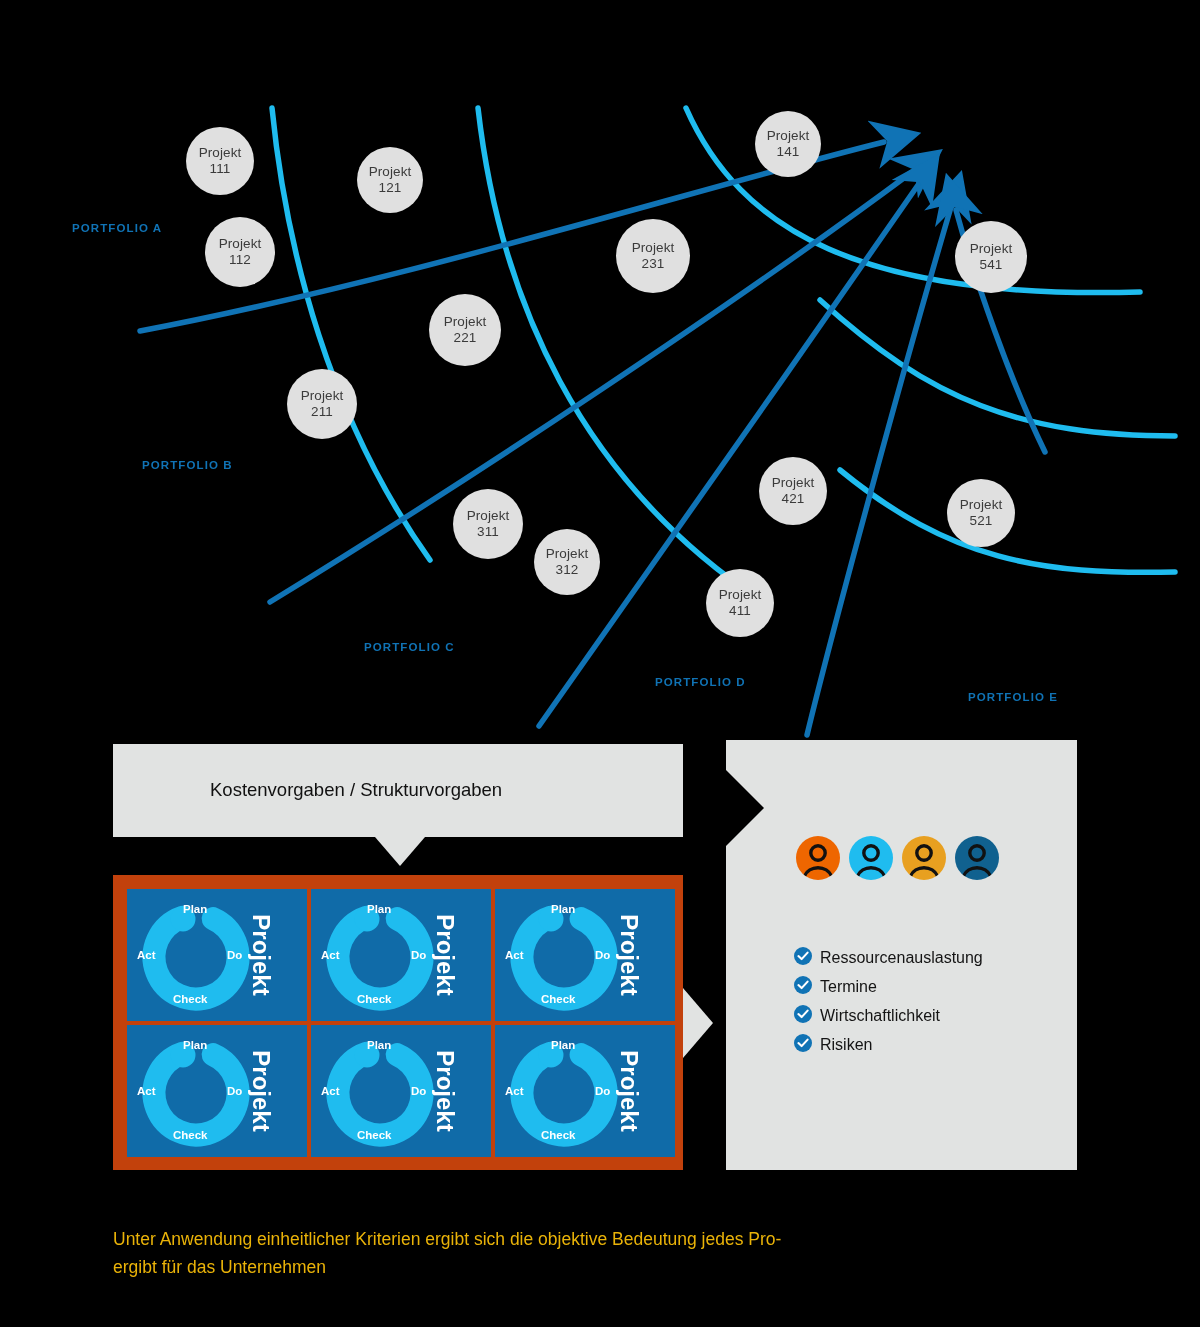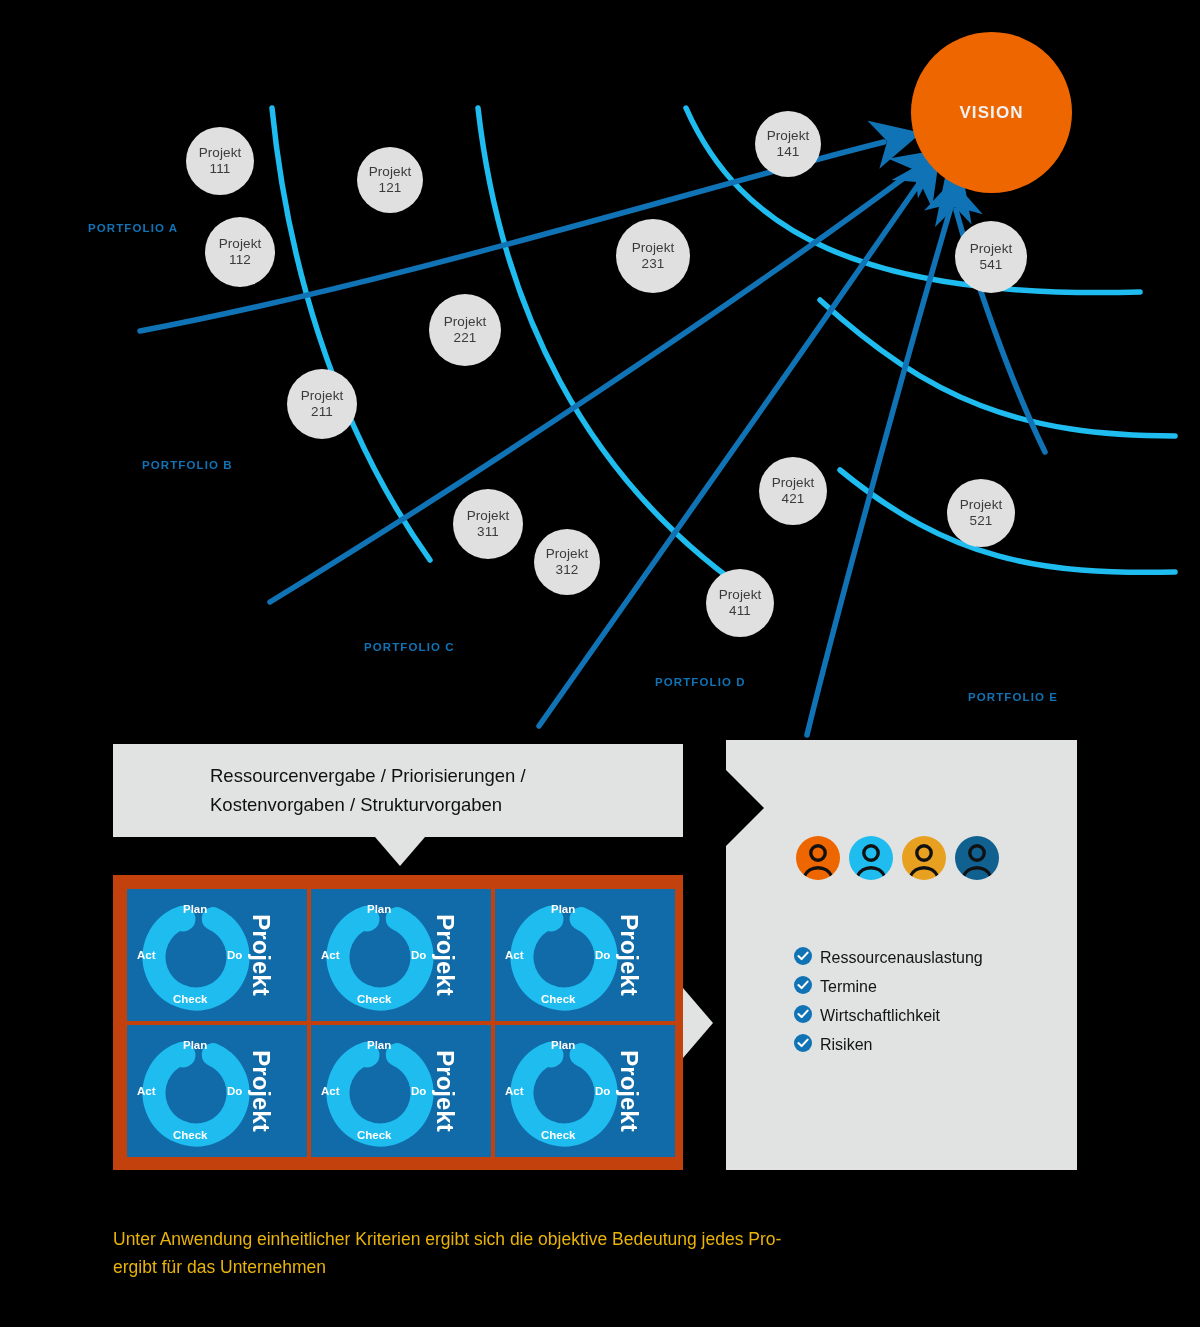--- a/index.html
+++ b/index.html
@@ -80,25 +80,22 @@
 
     <g fill="none" stroke="#1073B5" stroke-width="5.5" stroke-linecap="round" marker-end="url(#ah)">
       <path d="M140,331 C400,282 700,188 884,142"></path>
       <path d="M270,602 C470,480 740,300 912,172"></path>
       <path d="M539,726 C600,640 790,370 918,185"></path>
       <path d="M807,735 C830,640 900,380 951,207"></path>
       <path d="M1045,452 C1010,380 975,280 956,210"></path>
     </g>
   </svg>
 
-  <div id="vision">
-    <span>VISION</span>
-  </div>
-
-  <div class="pf" style="left:88px;top:222px">PORTFOLIO A</div>
+
+  <div class="pf" style="left:72px;top:222px">PORTFOLIO A</div>
   <div class="pf" style="left:142px;top:459px">PORTFOLIO B</div>
   <div class="pf" style="left:364px;top:641px">PORTFOLIO C</div>
   <div class="pf" style="left:655px;top:676px">PORTFOLIO D</div>
   <div class="pf" style="left:968px;top:691px">PORTFOLIO E</div>
 
   <div id="bubbles">
       <div class="bubble" style="left: 186px; top: 127px; width: 68px; height: 68px;">
         <span>Projekt</span>
         <span>111</span>
       </div>
@@ -147,21 +144,20 @@
         <span>521</span>
       </div>
       <div class="bubble" style="left: 706px; top: 569px; width: 68px; height: 68px;">
         <span>Projekt</span>
         <span>411</span>
       </div>
     </div>
 
   <div id="directives">
     <div class="txt">
-      <div>Ressourcenvergabe / Priorisierungen /</div>
       <div>Kostenvorgaben / Strukturvorgaben</div>
     </div>
   </div>
   <div id="dir-notch"></div>
 
   <div id="projgrid">
     <div class="inner" id="cards">
         <div class="pcard" style="background: rgb(16, 107, 168);">
           <svg width="122" height="120" viewBox="0 0 122 120">
             <circle cx="61" cy="62" r="42" fill="none" stroke="#1FBCEF" stroke-width="23" stroke-linecap="round" stroke-dasharray="232 32" transform="rotate(-66 61 62)"></circle>

